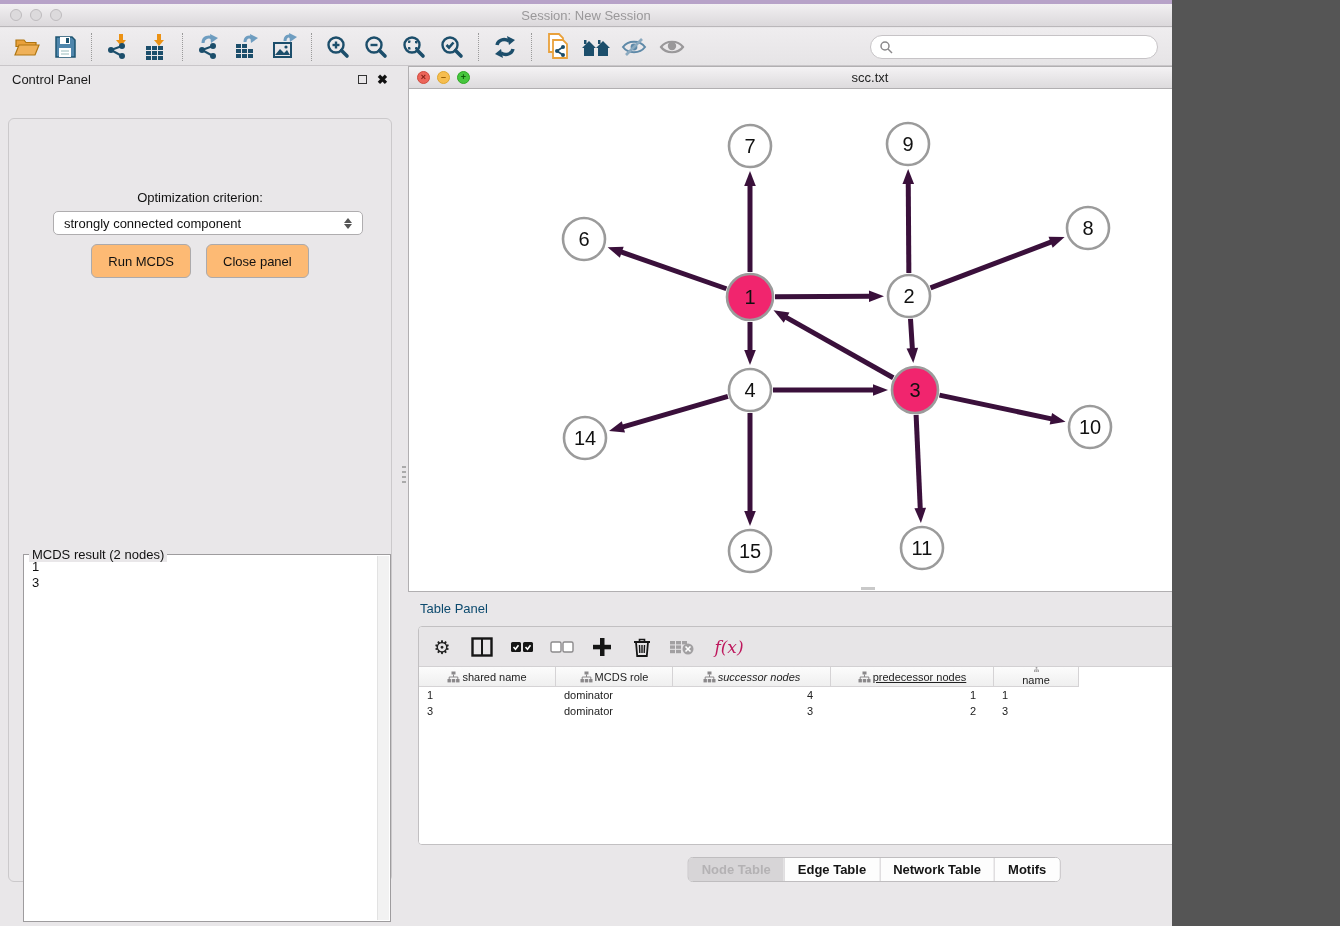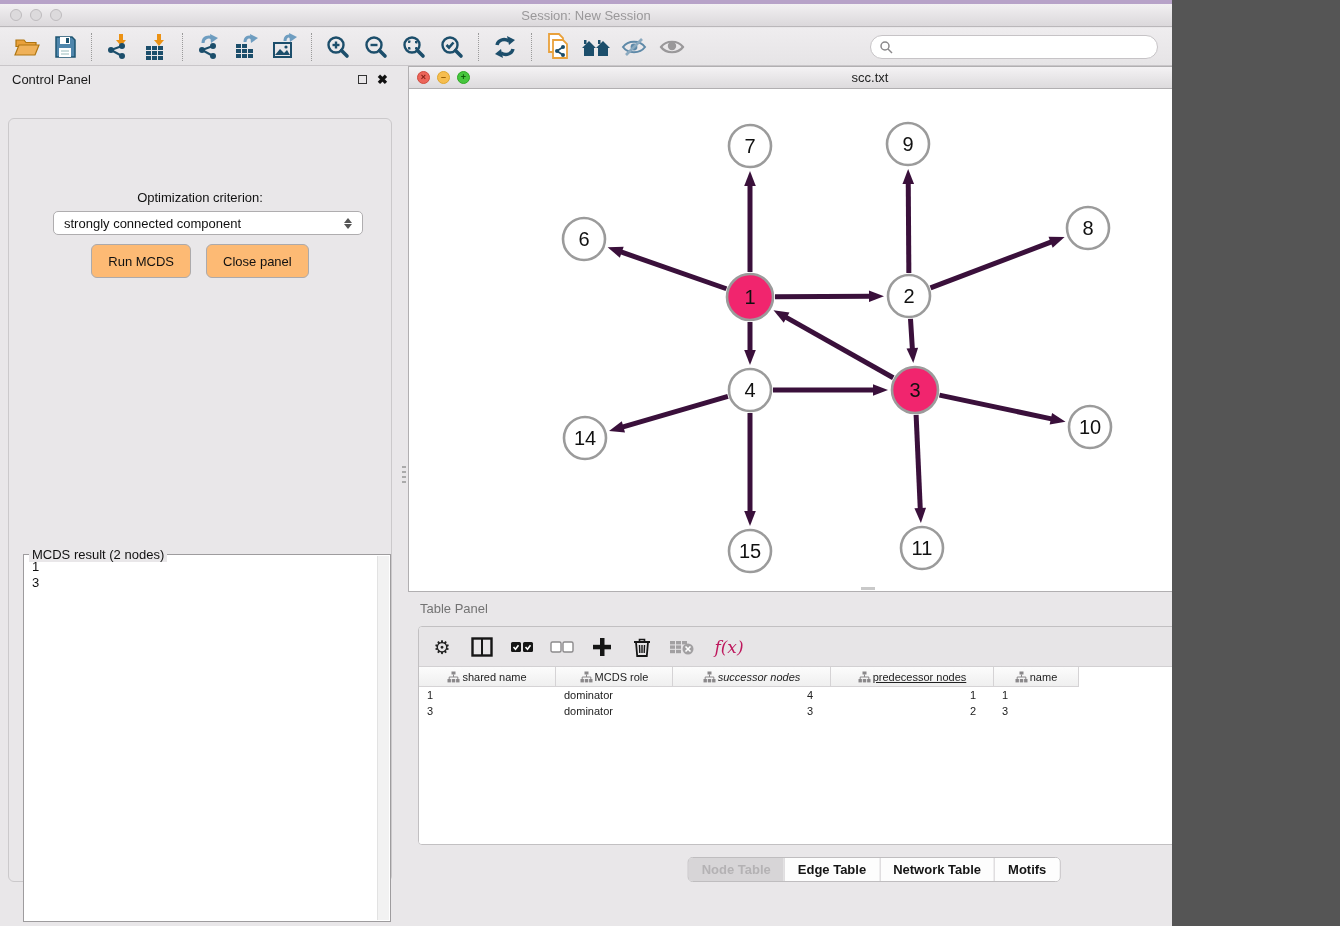--- a/index.html
+++ b/index.html
@@ -75,21 +75,21 @@
   .lt.red { background:#EC655A; border:1px solid #D04A3E; color:#7E1D14; }
   .lt.yellow { background:#F6BD4F; border:1px solid #DFA72E; color:#985E00; }
   .lt.green { background:#47C63E; border:1px solid #2EA824; color:#0E5E0B; }
   .net-canvas { position:absolute; left:0; top:22px; width:922px; height:502px; background:#fff; }
   .net-canvas svg { position:absolute; left:0; top:0; }
   .canvas-grip { position:absolute; left:452px; bottom:1px; width:14px; height:3px; background:#C9C9C9; }
 
   
   .table-panel { position:absolute; left:408px; top:595px; width:932px; height:295px; background:#E9E7E9; }
   .tp-header { position:absolute; left:0; top:0; width:100%; height:26px; display:flex; align-items:center; padding:0 12px; }
-  .tp-title { font-size:13px; color:#737373; }
+  .tp-title { font-size:13px; color:#0c4a6e; }
   .tp-box { position:absolute; left:10px; right:10px; top:31px; height:219px;
     border:1px solid #C2C0C2; border-radius:4px; background:#fff; overflow:hidden; }
   .tp-toolbar { height:40px; background:#E7E5E7; border-bottom:1px solid #D2D0D2;
     display:flex; align-items:center; padding:0 10px; gap:14px; }
   .tp-tool { width:26px; height:26px; display:flex; align-items:center; justify-content:center; }
   .gear-glyph { font-family:"DejaVu Sans",sans-serif; font-size:19px; color:#222; }
   .fx-glyph { font-family:"DejaVu Serif",serif; font-style:italic; font-size:17px; color:#be185d; }
   .tp-table { position:relative; background:#fff; height:178px; }
   .tp-head-row { display:flex; height:20px; }
   .tp-head-cell { background:linear-gradient(#FCFCFC,#EFEFEF); border-right:1px solid #D5D3D5; border-bottom:1px solid #D5D3D5;
@@ -499,21 +499,21 @@
                 <g fill="#8A888A">
                   <rect x="4.5" y="0.5" width="4" height="3"></rect>
                   <rect x="0.5" y="8" width="3.4" height="3.4"></rect>
                   <rect x="4.8" y="8" width="3.4" height="3.4"></rect>
                   <rect x="9.1" y="8" width="3.4" height="3.4"></rect>
                 </g>
                 <path d="M6.5 3.5 v2.5 M2.2 8 v-2 h8.6 v2" fill="none" stroke="#8A888A" stroke-width="1"></path>
               </svg>
               <span>predecessor nodes</span>
             </div>
-            <div class="tp-head-cell" style="width: 85px;">
+            <div class="tp-head-cell" style="width: 85px; flex-direction: column;">
               <svg width="13" height="12" viewBox="0 0 13 12">
                 <g fill="#8A888A">
                   <rect x="4.5" y="0.5" width="4" height="3"></rect>
                   <rect x="0.5" y="8" width="3.4" height="3.4"></rect>
                   <rect x="4.8" y="8" width="3.4" height="3.4"></rect>
                   <rect x="9.1" y="8" width="3.4" height="3.4"></rect>
                 </g>
                 <path d="M6.5 3.5 v2.5 M2.2 8 v-2 h8.6 v2" fill="none" stroke="#8A888A" stroke-width="1"></path>
               </svg>
               <span>name</span>

